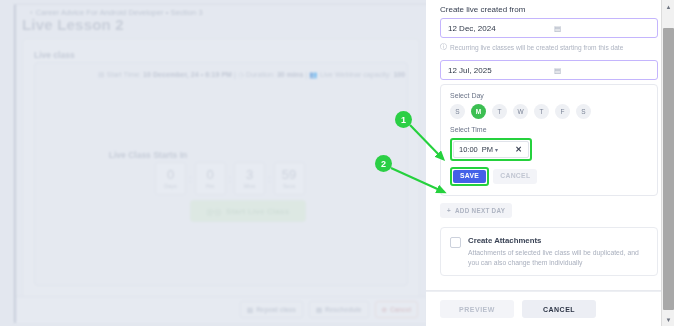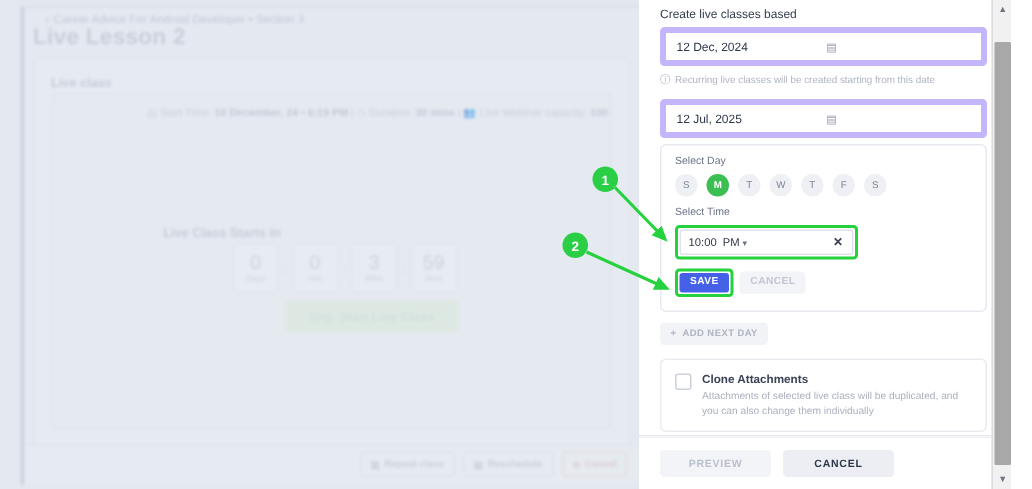--- a/index.html
+++ b/index.html
@@ -195,21 +195,21 @@
     margin: 2px 0 9px 0;
   }
   .field-label {
     font-size: 8px;
     color: #343d4f;
     margin-bottom: 4px;
   }
   .date-input {
     position: relative;
     height: 18px;
-    border: 4px solid #c4b5fd;
+    border: 1px solid #c4b5fd;
     border-radius: 3px;
     display: flex;
     align-items: center;
     padding: 0 7px;
     font-size: 8px;
     color: #2f3848;
     margin-bottom: 4px;
     background: #fff;
   }
   .date-input .cal-ico {
@@ -256,21 +256,21 @@
   }
   .day.selected {
     background: #3cbf52;
     color: #ffffff;
     font-weight: 700;
   }
   .time-hl {
     border: 2px solid #25d13d;
     border-radius: 3px;
     padding: 1px;
-    width: 122px;
+    width: 82px;
     box-sizing: border-box;
     margin-bottom: 6px;
   }
   .time-input {
     height: 15px;
     border: 1px solid #e0e3ea;
     border-radius: 2px;
     display: flex;
     align-items: center;
     padding: 0 5px;
@@ -511,21 +511,21 @@
           <span>Cancel</span>
         </div>
       </div>
     </div>
   </div>
 
   <div class="panel">
     <div class="panel-body">
 
 
-      <div class="field-label">Create live classes based</div>
+      <div class="field-label">Create live created from</div>
       <div class="date-input">
         <span>12 Dec, 2024</span>
         <span class="cal-ico">▤</span>
       </div>
 
       <div class="note">
         <span class="info-ico">ⓘ</span>
         <span>Recurring live classes will be created starting from this date</span>
       </div>
 
@@ -565,21 +565,21 @@
       </div>
 
       <div class="add-next">
         <span>+</span>
         <span>ADD NEXT DAY</span>
       </div>
 
       <div class="clone-card">
         <div class="checkbox"></div>
         <div>
-          <div class="clone-title">Clone Attachments</div>
+          <div class="clone-title">Create Attachments</div>
           <div class="clone-desc">Attachments of selected live class will be duplicated, and you can also change them individually</div>
         </div>
       </div>
     </div>
 
     <div class="panel-footer">
       <div class="pf-btn pf-preview">PREVIEW</div>
       <div class="pf-btn pf-cancel">CANCEL</div>
     </div>
 

